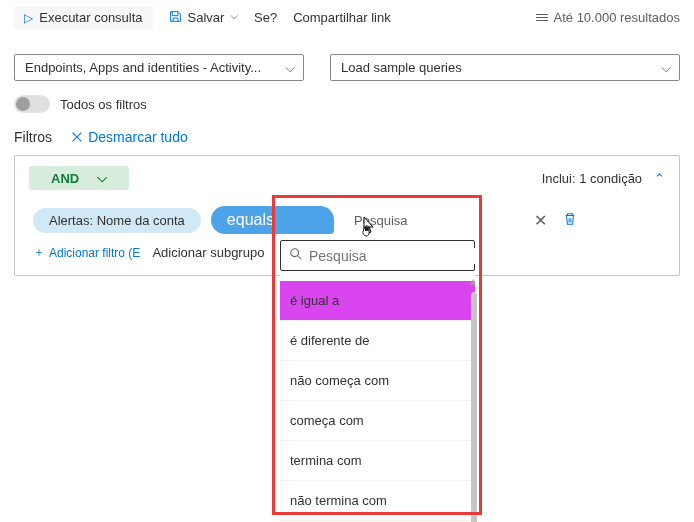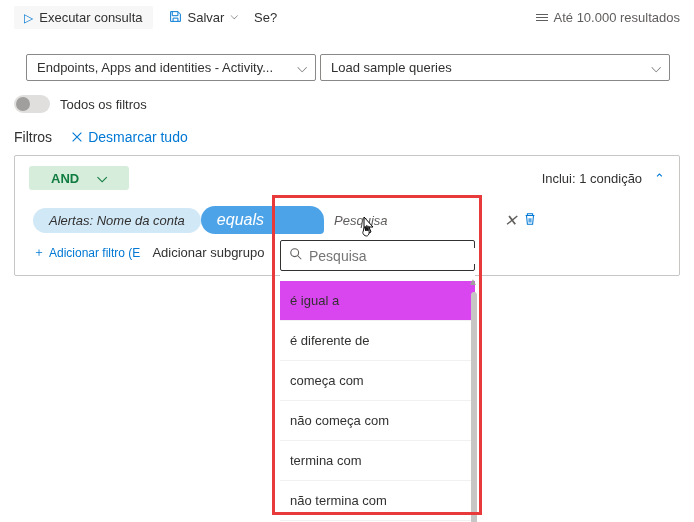--- a/index.html
+++ b/index.html
@@ -51,21 +51,21 @@
       display: block;
       width: 12px;
       height: 1px;
       background: #605e5c;
     }
 
     
     .dropdown-row {
       display: flex;
       gap: 4px;
-      padding: 18px 26px 8px;
+      padding: 18px 14px 8px;
       justify-content: space-between;
     }
     .dd {
       border: 1px solid #8a8886;
       border-radius: 2px;
       padding: 5px 32px 5px 10px;
       position: relative;
       min-width: 290px;
       cursor: pointer;
     }
@@ -151,21 +151,21 @@
     .inclusion {
       margin-left: auto;
       color: #323130;
     }
     .chev-up-icon { color: #0078d4; cursor: pointer; }
 
     .expr-row {
       display: flex;
       align-items: center;
       padding: 6px 18px;
-      font-style: italic;
+      gap: 10px;
     }
     .field-pill {
       background: #d1e8f7;
       border-radius: 14px;
       padding: 5px 16px;
       font-size: 13px;
       cursor: pointer;
     }
     .op-pill {
       background: #4da3e8;
@@ -301,20 +301,23 @@
     <span class="tb-icon">
       <svg width="13" height="13" viewBox="0 0 16 16">
           <path fill="none" stroke="#0078d4" stroke-width="1.2" d="M2 2h9l3 3v9H2z M4 2v5h7V2 M5 14v-4h6v4"></path>
         </svg>
     </span>
     <span>Salvar</span>
     <span style="color:#605e5c;font-size:10px;">⌵</span>
   </div>
   <div class="tb-plain">
     <span>Se?</span>
+  </div>
+  <div class="tb-plain">
+    <span>Compartilhar link</span>
   </div>
   <div class="results-limit">
     <span class="hamburger">
         <span></span>
         <span></span>
         <span></span>
       </span>
     <span>Até 10.000 resultados</span>
   </div>
 </div>
@@ -390,22 +393,22 @@
       <svg width="14" height="14" viewBox="0 0 16 16">
           <circle cx="6.5" cy="6.5" r="4.5" fill="none" stroke="#605e5c" stroke-width="1.2"></circle>
           <line x1="10" y1="10" x2="14" y2="14" stroke="#605e5c" stroke-width="1.2"></line>
         </svg>
     </span>
     <input type="text" placeholder="Pesquisa" style="">
   </div>
   <div class="op-list">
     <div class="op-item sel">é igual a</div>
     <div class="op-item">é diferente de</div>
+    <div class="op-item">não começa com</div>
     <div class="op-item">começa com</div>
-    <div class="op-item">não começa com</div>
     <div class="op-item">termina com</div>
     <div class="op-item">não termina com</div>
   </div>
   <div class="op-scroll"></div>
 </div>
 
 <div class="highlight-box"></div>
 
 <div class="cursor-pointer">
   <svg width="20" height="24" viewBox="0 0 20 24">

